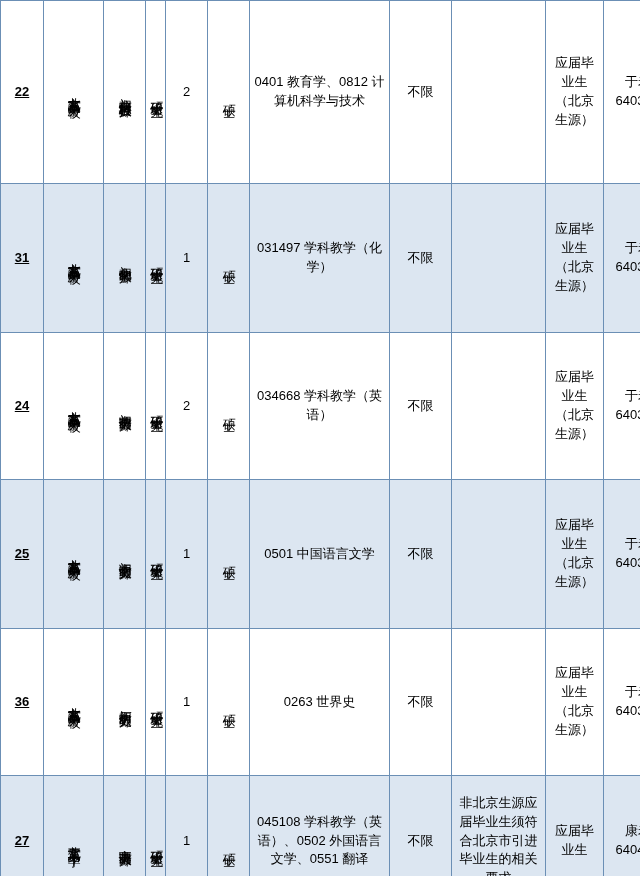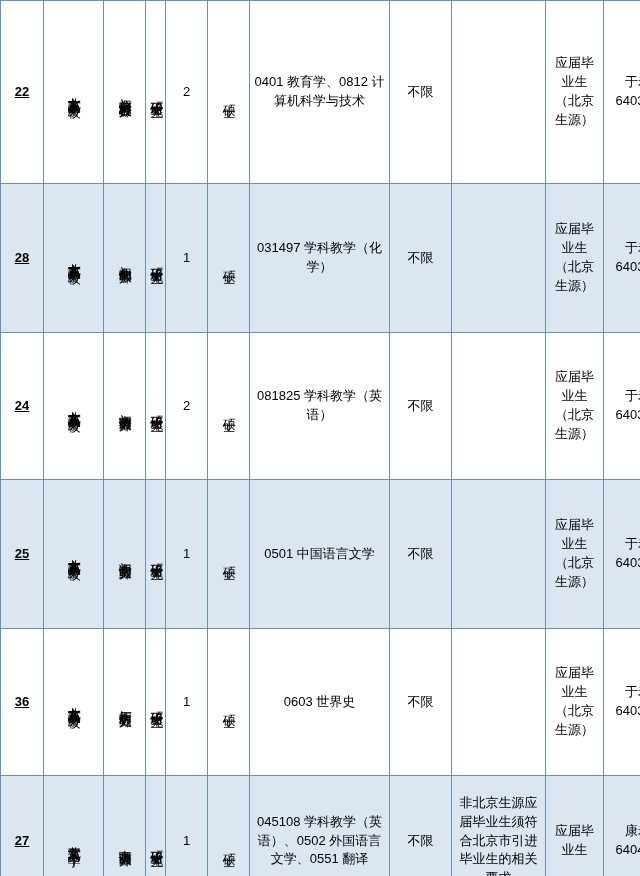--- a/index.html
+++ b/index.html
@@ -112,41 +112,41 @@
       <td class="cell-count">2</td>
       <td><span class="vertical">硕士</span></td>
       <td class="cell-major">0401 教育学、0812 计算机科学与技术</td>
       <td>不限</td>
       <td class="cell-req"></td>
       <td class="cell-status">应届毕业生（北京生源）</td>
       <td class="cell-contact" style="white-space: pre-line;">于老师
 64039670</td>
     </tr>
     <tr class="row-blue row-h-23">
-      <td class="cell-no">28</td>
+      <td class="cell-no">31</td>
       <td><span class="vertical">北京市第五中学分校</span></td>
       <td><span class="vertical">初中化学教师</span></td>
       <td><span class="vertical">硕士研究生</span></td>
       <td class="cell-count">1</td>
       <td><span class="vertical">硕士</span></td>
       <td class="cell-major">031497 学科教学（化学）</td>
       <td>不限</td>
       <td class="cell-req"></td>
       <td class="cell-status">应届毕业生（北京生源）</td>
       <td class="cell-contact" style="white-space: pre-line;">于老师
 64039670</td>
     </tr>
     <tr class="row-white row-h-24">
       <td class="cell-no">24</td>
       <td><span class="vertical">北京市第五中学分校</span></td>
       <td><span class="vertical">初中英语教师</span></td>
       <td><span class="vertical">硕士研究生</span></td>
       <td class="cell-count">2</td>
       <td><span class="vertical">硕士</span></td>
-      <td class="cell-major">081825 学科教学（英语）</td>
+      <td class="cell-major">034668 学科教学（英语）</td>
       <td>不限</td>
       <td class="cell-req"></td>
       <td class="cell-status">应届毕业生（北京生源）</td>
       <td class="cell-contact" style="white-space: pre-line;">于老师
 64039670</td>
     </tr>
     <tr class="row-blue row-h-25">
       <td class="cell-no">25</td>
       <td><span class="vertical">北京市第五中学分校</span></td>
       <td><span class="vertical">初中语文教师</span></td>
@@ -160,21 +160,21 @@
       <td class="cell-contact" style="white-space: pre-line;">于老师
 64039670</td>
     </tr>
     <tr class="row-white row-h-26">
       <td class="cell-no">36</td>
       <td><span class="vertical">北京市第五中学分校</span></td>
       <td><span class="vertical">初中历史教师</span></td>
       <td><span class="vertical">硕士研究生</span></td>
       <td class="cell-count">1</td>
       <td><span class="vertical">硕士</span></td>
-      <td class="cell-major">0603 世界史</td>
+      <td class="cell-major">0263 世界史</td>
       <td>不限</td>
       <td class="cell-req"></td>
       <td class="cell-status">应届毕业生（北京生源）</td>
       <td class="cell-contact" style="white-space: pre-line;">于老师
 64039670</td>
     </tr>
     <tr class="row-blue row-h-27">
       <td class="cell-no">27</td>
       <td><span class="vertical">北京市第二十一中学</span></td>
       <td><span class="vertical">高中英语教师</span></td>

